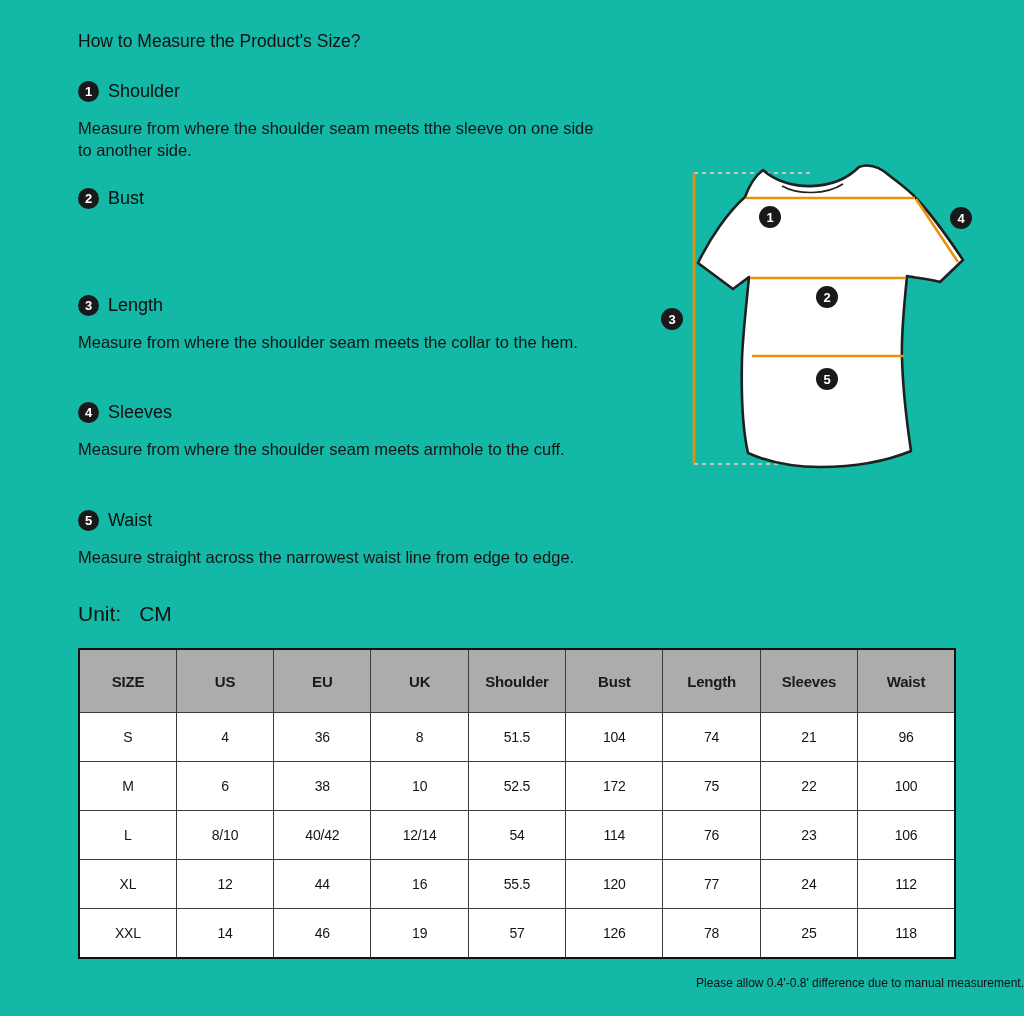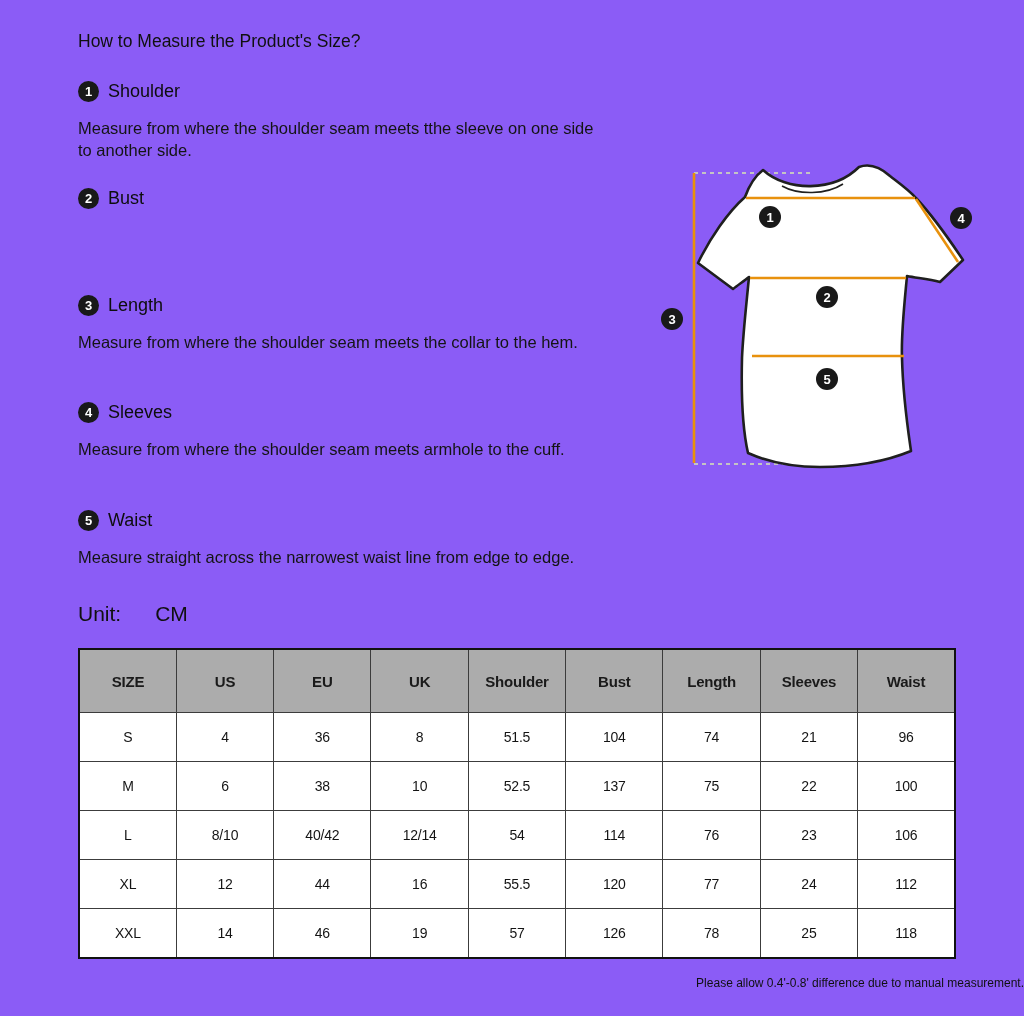--- a/index.html
+++ b/index.html
@@ -1,26 +1,26 @@
 <!DOCTYPE html>
 <html style="--accent: #E8910D; --outline: #1f1f1f; --marker: #191919; --header-bg: #ACACAC;"><head>
 <meta charset="utf-8">
 <style>
   html,body{margin:0;padding:0;background:#ffffff;}
-  .page{position:relative;width:1024px;height:1016px;background:#8b5cf6;overflow:hidden;
+  .page{position:relative;width:1024px;height:1016px;background:#14b8a6;overflow:hidden;
         font-family:"Liberation Sans", sans-serif;color:#111;}
   .title{position:absolute;left:78px;top:31px;font-size:17.5px;color:#101010;}
   .sec{position:absolute;left:78px;display:flex;align-items:center;gap:9px;height:22px;}
   .badge{width:21px;height:21px;border-radius:50%;background:var(--marker,#191919);color:#fff;
          font-size:13px;font-weight:bold;display:flex;align-items:center;justify-content:center;
          flex:0 0 auto;line-height:1;}
   .sec-label{font-size:18px;color:#0d0d0d;}
   .para{position:absolute;left:78px;width:532px;font-size:16.5px;line-height:22px;color:#141414;}
   .unit{position:absolute;left:78px;top:602px;font-size:21px;color:#101010;}
-  .unit .cm{margin-left:34px;}
+  .unit .cm{margin-left:18px;}
   .diagram{position:absolute;left:650px;top:150px;width:344px;height:334px;}
   table.size{position:absolute;left:78px;top:648px;width:878px;border-collapse:collapse;
              table-layout:fixed;border:2px solid #111;padding-left:32px;}
   table.size th{background:var(--header-bg,#ACACAC);height:60px;font-size:15px;font-weight:600;
                 color:#1a1a1a;border:1.6px solid #3c3c3c;letter-spacing:-0.2px;}
   table.size td{height:46px;text-align:center;font-size:14px;color:#141414;
                 border:1.6px solid #3c3c3c;letter-spacing:-0.2px;background:#fff;}
   .footer{position:absolute;left:0;right:0;top:976px;text-align:right;font-size:12px;color:#101010;}
   svg .outline{fill:#ffffff;stroke:var(--outline,#1f1f1f);stroke-width:2.6;stroke-linejoin:round;}
   svg .thin{fill:none;stroke:var(--outline,#1f1f1f);stroke-width:1.6;}
@@ -149,21 +149,21 @@
           <td>74</td>
           <td>21</td>
           <td>96</td>
         </tr>
         <tr>
           <td>M</td>
           <td>6</td>
           <td>38</td>
           <td>10</td>
           <td>52.5</td>
-          <td>137</td>
+          <td>172</td>
           <td>75</td>
           <td>22</td>
           <td>100</td>
         </tr>
         <tr>
           <td>L</td>
           <td>8/10</td>
           <td>40/42</td>
           <td>12/14</td>
           <td>54</td>

